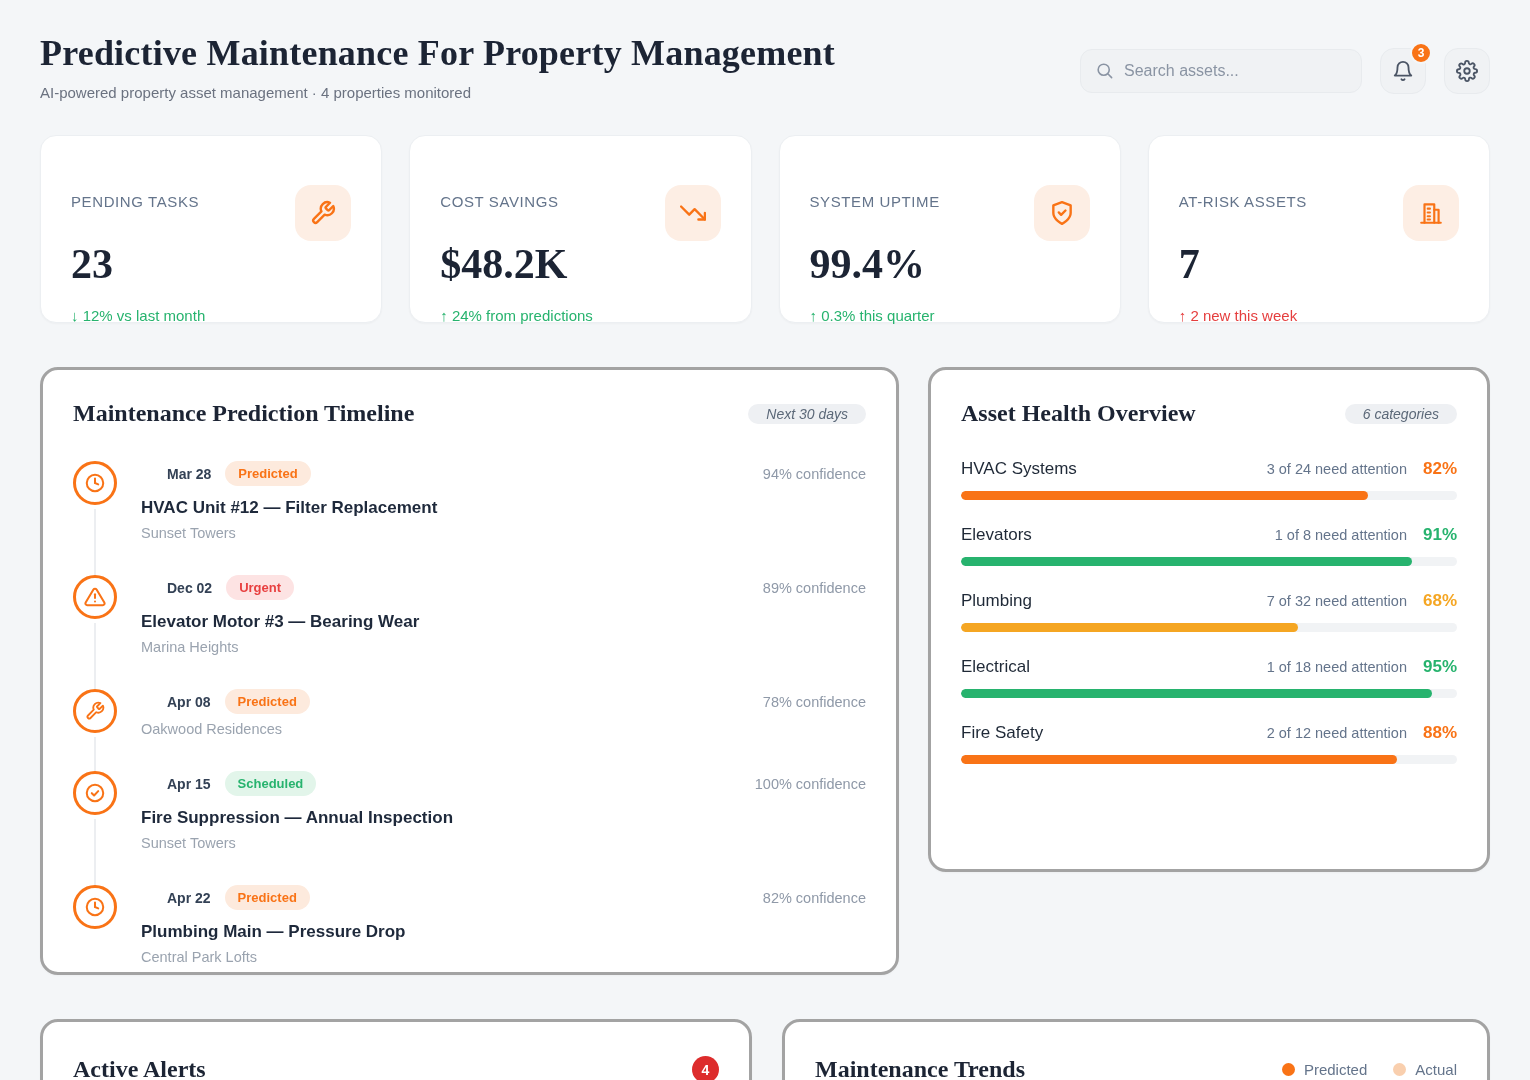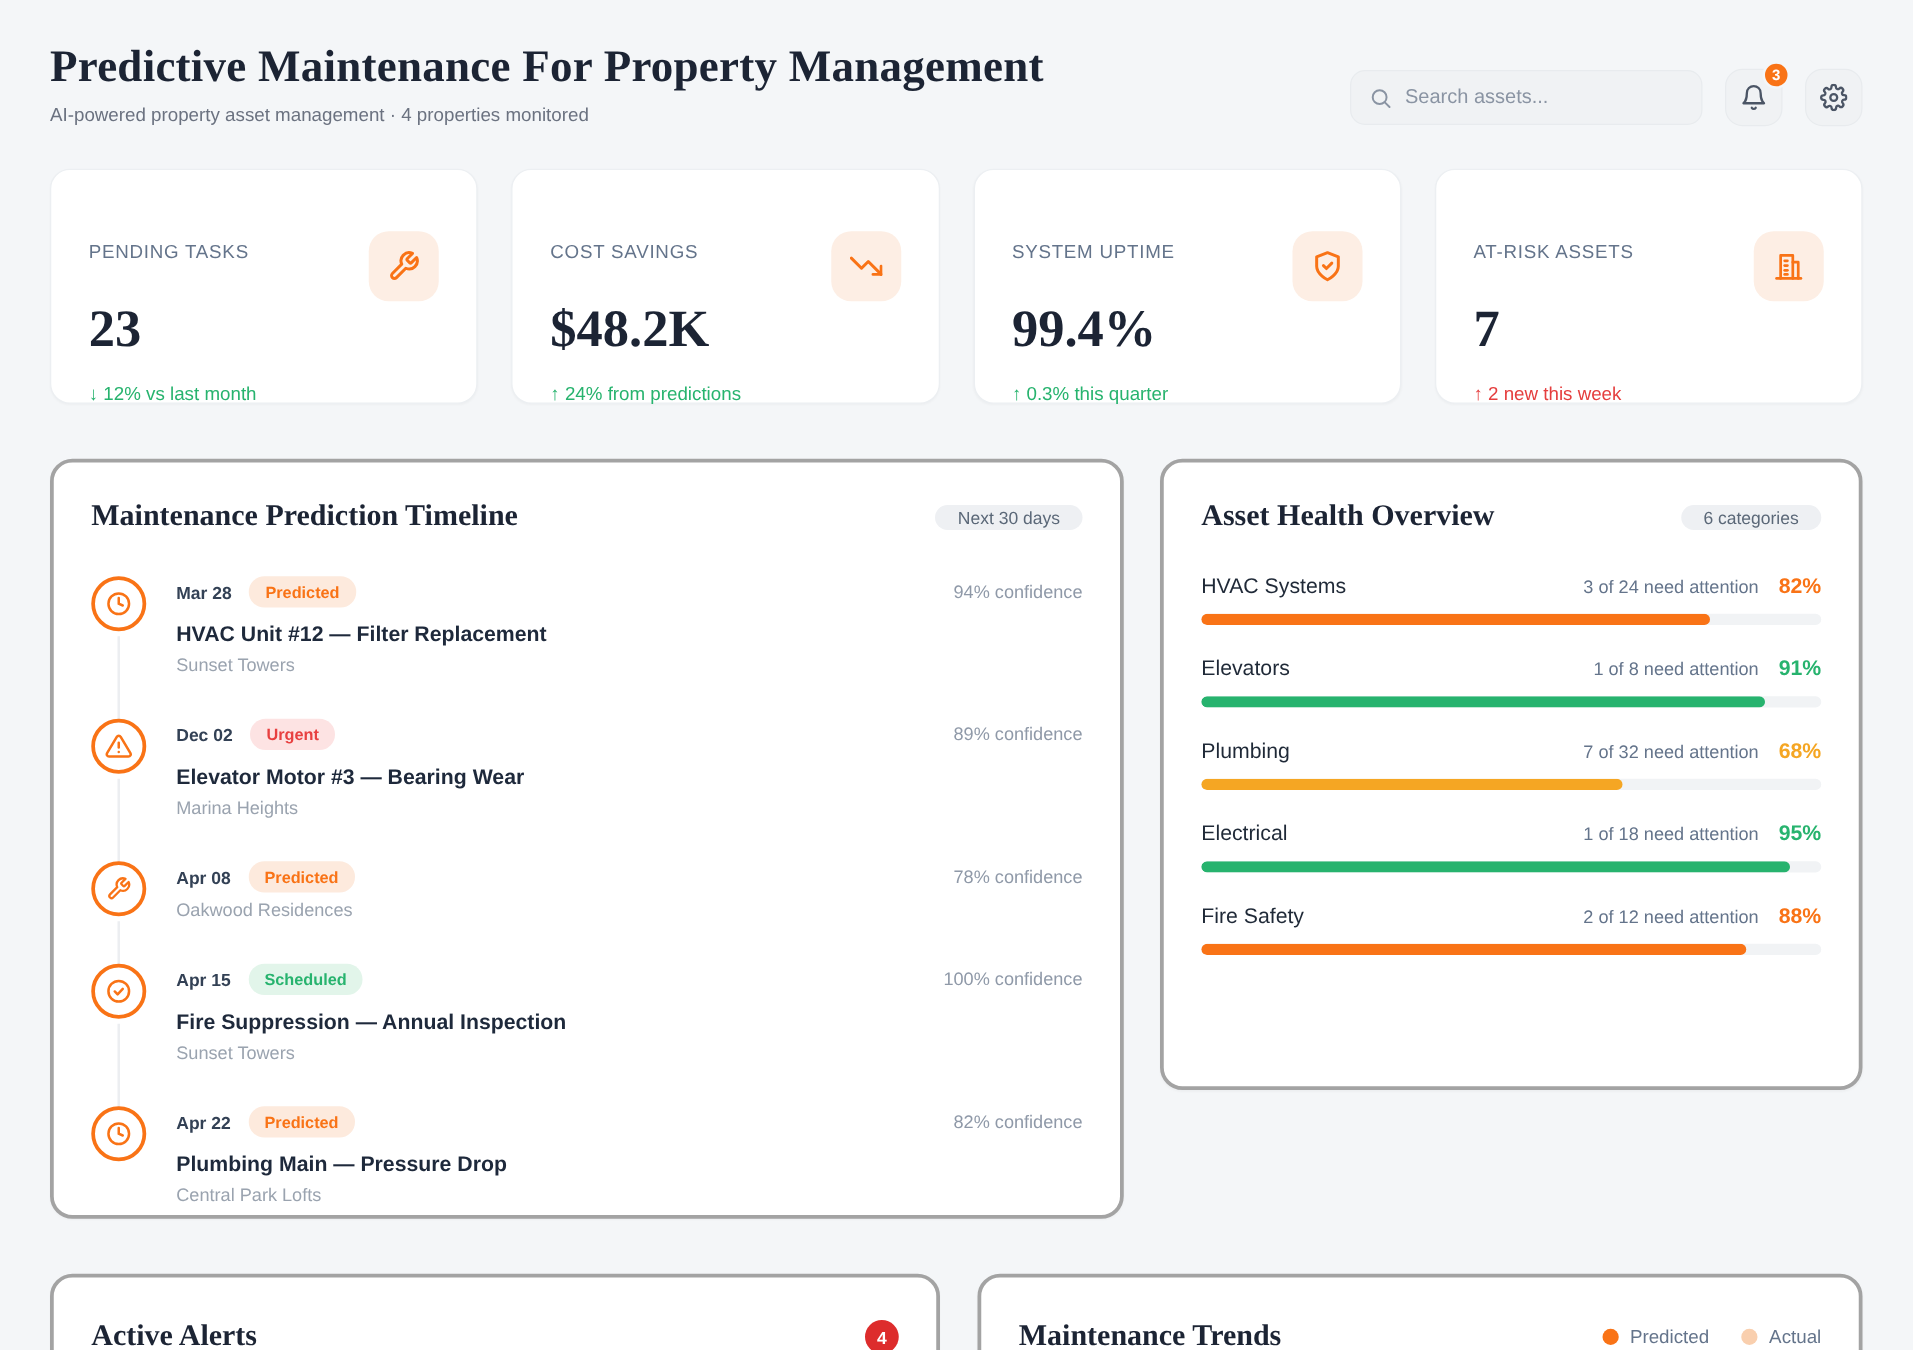--- a/index.html
+++ b/index.html
@@ -7,21 +7,21 @@
   body {
     background:#f4f6f8;
     font-family:"Liberation Sans", sans-serif;
     color:#1e2a3a;
     padding:32px 40px 0 40px;
     overflow:hidden;
     position:relative;
   }
 
   
-  .header { display:flex; justify-content:space-between; align-items:flex-end; }
+  .header { display:flex; justify-content:space-between; align-items:center; }
   .page-title { font-family:"Liberation Serif", serif; font-size:36px; font-weight:700; color:#1c2434; letter-spacing:0.2px; }
   .page-subtitle { margin-top:10px; font-size:15px; color:#6b7280; }
   .header-controls { display:flex; gap:18px; align-items:center; margin-top:8px; }
   .searchbox {
     width:282px; height:44px; background:#f0f2f4; border:1px solid #e8ebee; border-radius:12px;
     display:flex; align-items:center; padding:0 14px; gap:10px; color:#8a94a3;
   }
   .searchbox input {
     border:none; background:transparent; outline:none; font-size:16px; color:#3b4656; width:100%;
     font-family:"Liberation Sans", sans-serif;
@@ -51,35 +51,35 @@
   .stat-delta { font-size:15px; margin-top:22px; }
 
   
   .main-row { margin-top:44px; display:grid; grid-template-columns:859px 1fr; gap:29px; align-items:start; }
   .card {
     background:#fff; border:3px solid #a3a3a3; border-radius:18px;
     box-shadow:0 1px 2px rgba(16,24,40,.03); padding:30px;
   }
   .card-head { display:flex; justify-content:space-between; align-items:center; }
   .card-title { font-family:"Liberation Serif", serif; font-size:24px; font-weight:700; color:#1c2434; }
-  .chip { background:#eef0f3; color:#5b6878; font-size:14px; border-radius:999px; padding:2px 18px; white-space:nowrap; }
+  .chip { background:#eef0f3; color:#5b6878; font-size:14px; border-radius:999px; padding:2px 18px; white-space:nowrap;font-style:italic; }
 
   
   .timeline-card { height:608px; }
   .timeline-list { margin-top:34px; }
   .t-item { position:relative; padding-left:68px; padding-bottom:34px; }
   .t-item:not(:last-child)::before {
     content:""; position:absolute; left:21px; top:48px; bottom:-2px; width:2px; background:#eceef1;
   }
   .t-icon {
     position:absolute; left:0; top:0; width:44px; height:44px; border-radius:50%;
     background:#fff; border:3px solid #f97316; color:#f97316;
     display:flex; align-items:center; justify-content:center; z-index:1;
   }
-  .t-row1 { display:flex; align-items:center; gap:14px; }
+  .t-row1 { display:flex; align-items:center; gap:14px;margin-left:26px; }
   .t-date { font-size:14px; font-weight:700; color:#334155; }
   .badge { font-size:13px; font-weight:700; border-radius:999px; padding:5px 13px; }
   .badge--predicted { color:#f97316; background:#fdeadd; }
   .badge--urgent { color:#e84040; background:#fde3e3; }
   .badge--scheduled { color:#27b36e; background:#e2f5ea; }
   .t-confidence { margin-left:auto; font-size:14.5px; color:#8f99a8; }
   .t-title { margin-top:12px; font-size:17px; font-weight:700; color:#1e293b; }
   .t-prop { margin-top:7px; font-size:14.5px; color:#9aa3af; }
 
   

